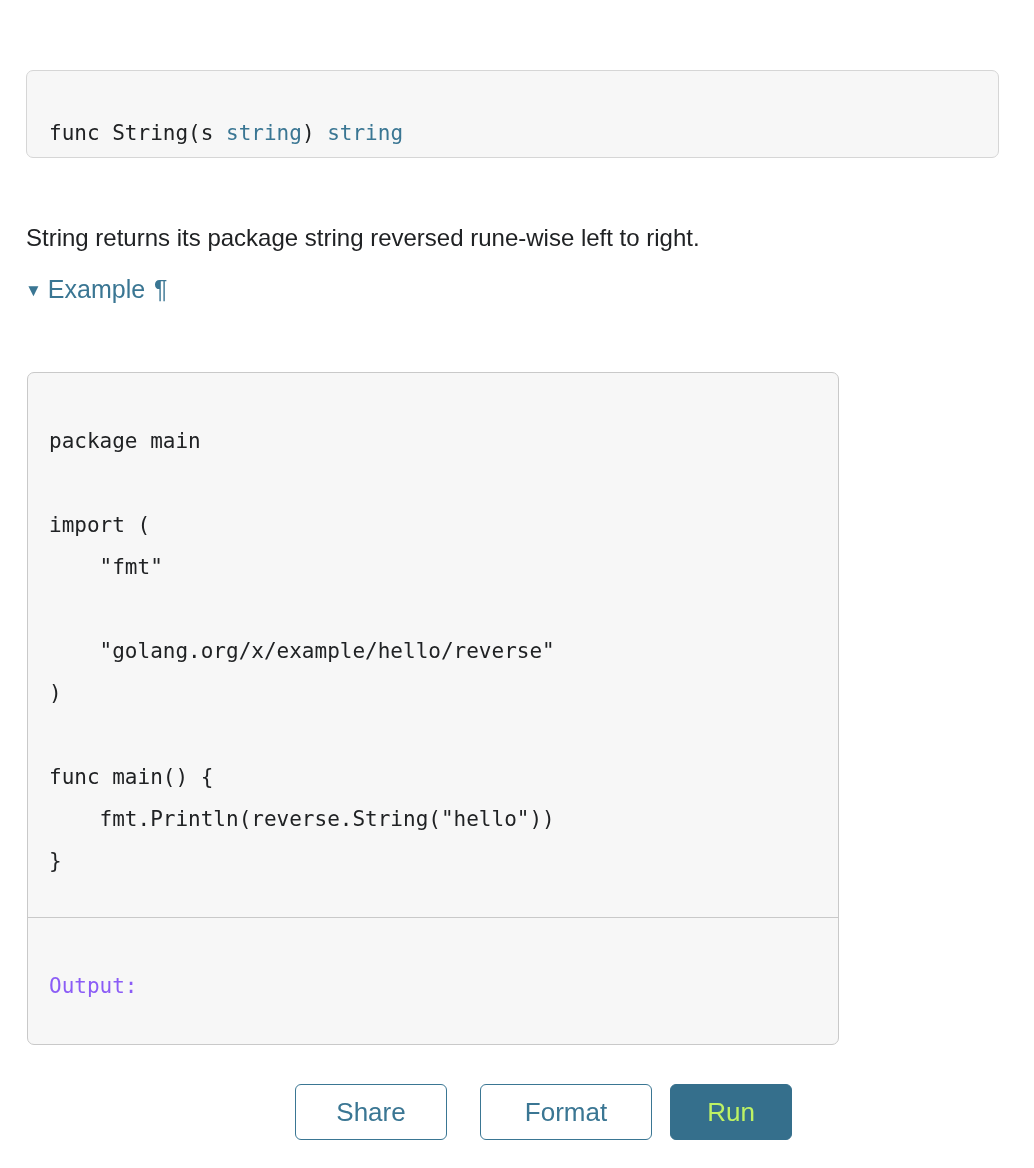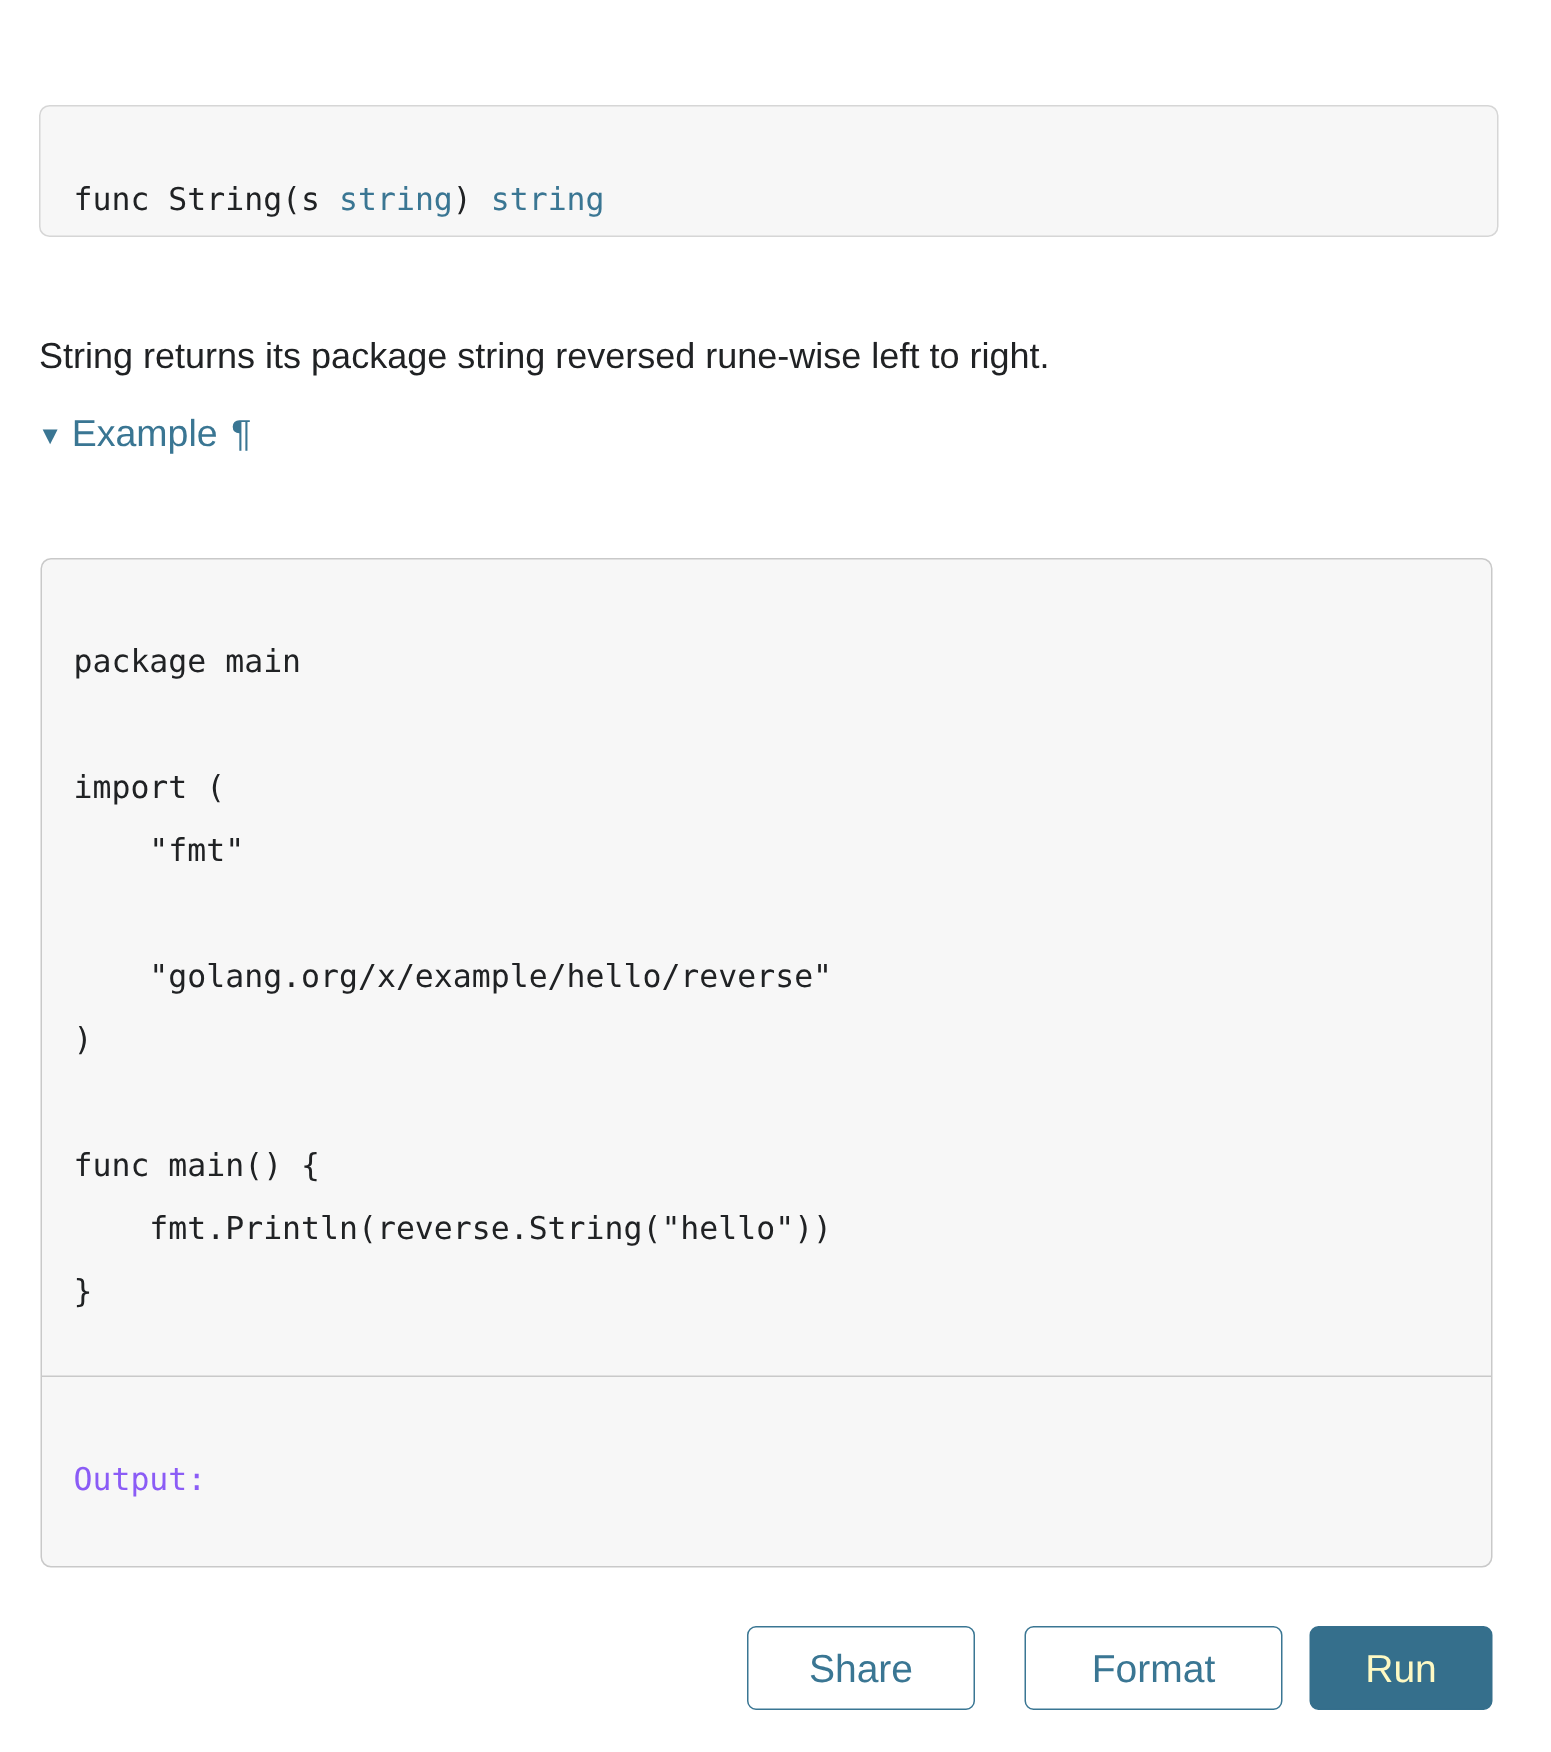--- a/index.html
+++ b/index.html
@@ -104,21 +104,21 @@
   .example-summary .pilcrow {
     margin-left: 9px;
     font-size: 25px;
   }
 
   
   .playground {
     position: absolute;
     left: 27px;
     top: 372px;
-    width: 968px;
+    width: 812px;
     height: 673px;
     box-sizing: border-box;
     background: #f7f7f7;
     border: 1px solid #c9c9c9;
     border-radius: 7px;
     overflow: hidden;
   }
   .playground-code {
     box-sizing: border-box;
     height: 502px;
@@ -146,21 +146,21 @@
   }
   .output-label {
     color: #8b5cf6;
   }
 
   
   .playground-buttons {
     position: absolute;
     left: 0;
     top: 1084px;
-    width: 995px;
+    width: 792px;
     display: flex;
     justify-content: flex-end;
     align-items: center;
     gap: 18px;
   }
   .btn {
     box-sizing: border-box;
     height: 56px;
     border-radius: 6px;
     font-family: "Liberation Sans", sans-serif;
@@ -173,21 +173,21 @@
     padding: 0 20px;
   }
   .btn-outline {
     background: #ffffff;
     border: 1px solid #3a7693;
     color: #3a7693;
   }
   .btn-primary {
     background: #356f8c;
     border: 1px solid #356f8c;
-    color: #fef9c3;
+    color: #bef264;
   }
   .btn-share { min-width: 152px; }
   .btn-format { min-width: 172px; margin-left: 15px; }
   .btn-run { min-width: 122px; }
 </style>
 </head>
 <body>
 
 <div class="page">
 

